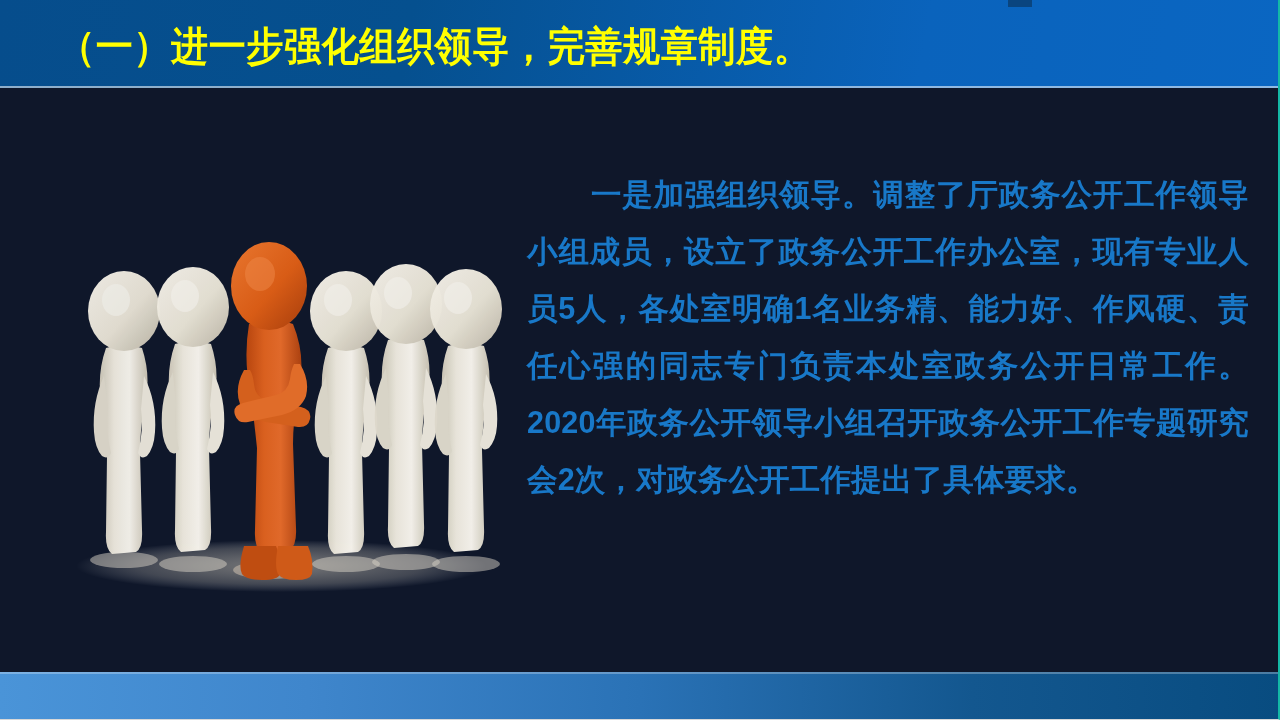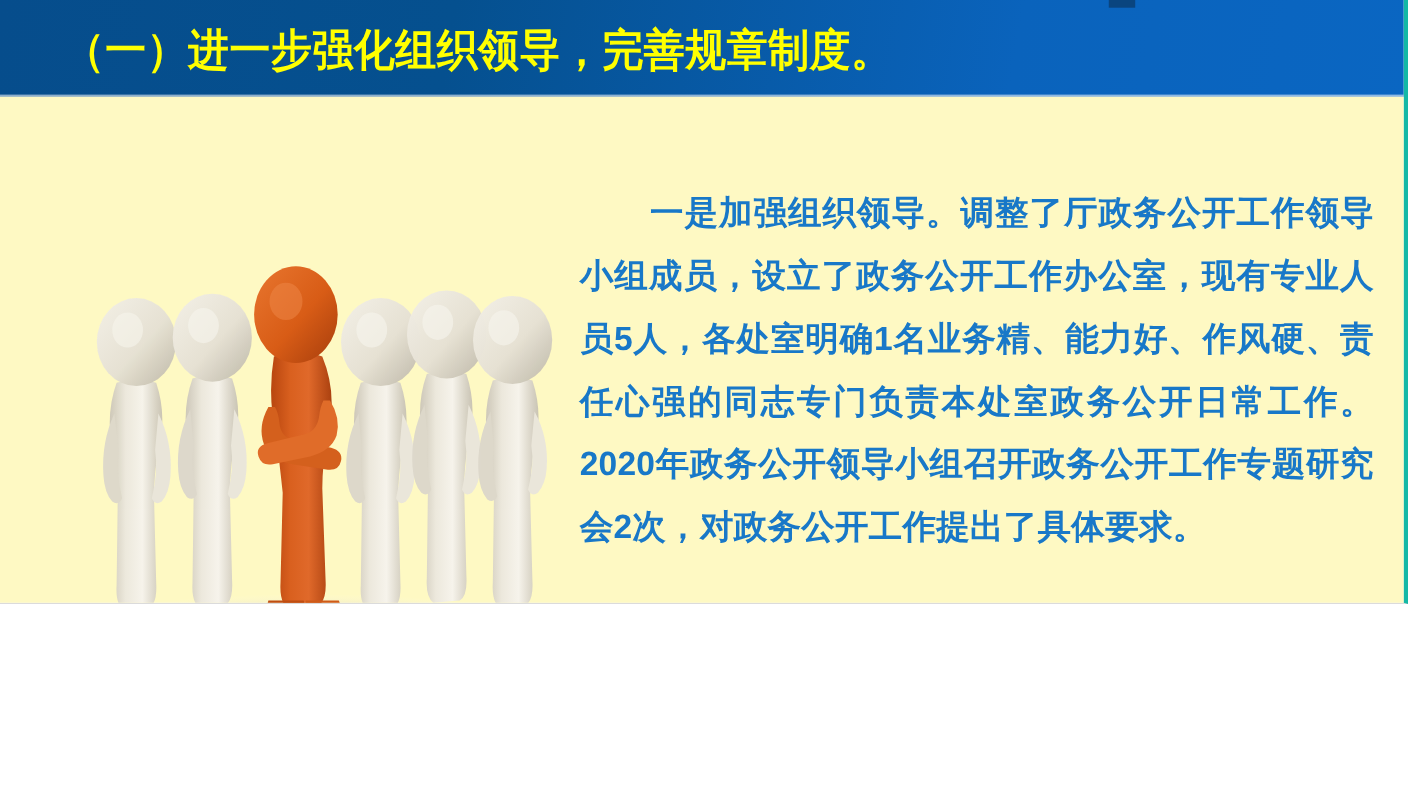--- a/index.html
+++ b/index.html
@@ -6,25 +6,25 @@
     margin: 0;
     padding: 0;
     background: #ffffff;
   }
   body {
     font-family: "Liberation Sans", "DejaVu Sans", sans-serif;
   }
   .slide {
     position: relative;
     width: 1280px;
-    height: 549px;
+    height: 720px;
     background: #ffffff;
     overflow: hidden;
     box-sizing: border-box;
-    border-right: 4px solid #14b8a6;
+    border-right: 2px solid #14b8a6;
     border-bottom: 1px solid #d8d8d8;
   }
 
   
   .header-bar {
     position: absolute;
     left: 0;
     top: 0;
     width: 1280px;
     height: 88px;
@@ -63,21 +63,21 @@
     transform-origin: left center;
   }
 
   
   .content-area {
     position: absolute;
     left: 0;
     top: 88px;
     width: 1280px;
     height: 584px;
-    background: #fef9c3;
+    background: #0f172a;
   }
 
   .body-text {
     position: absolute;
     left: 527px;
     top: 78px;
     width: 722px;
     color: #1878c8;
     font-size: 30.5px;
     font-weight: bold;

